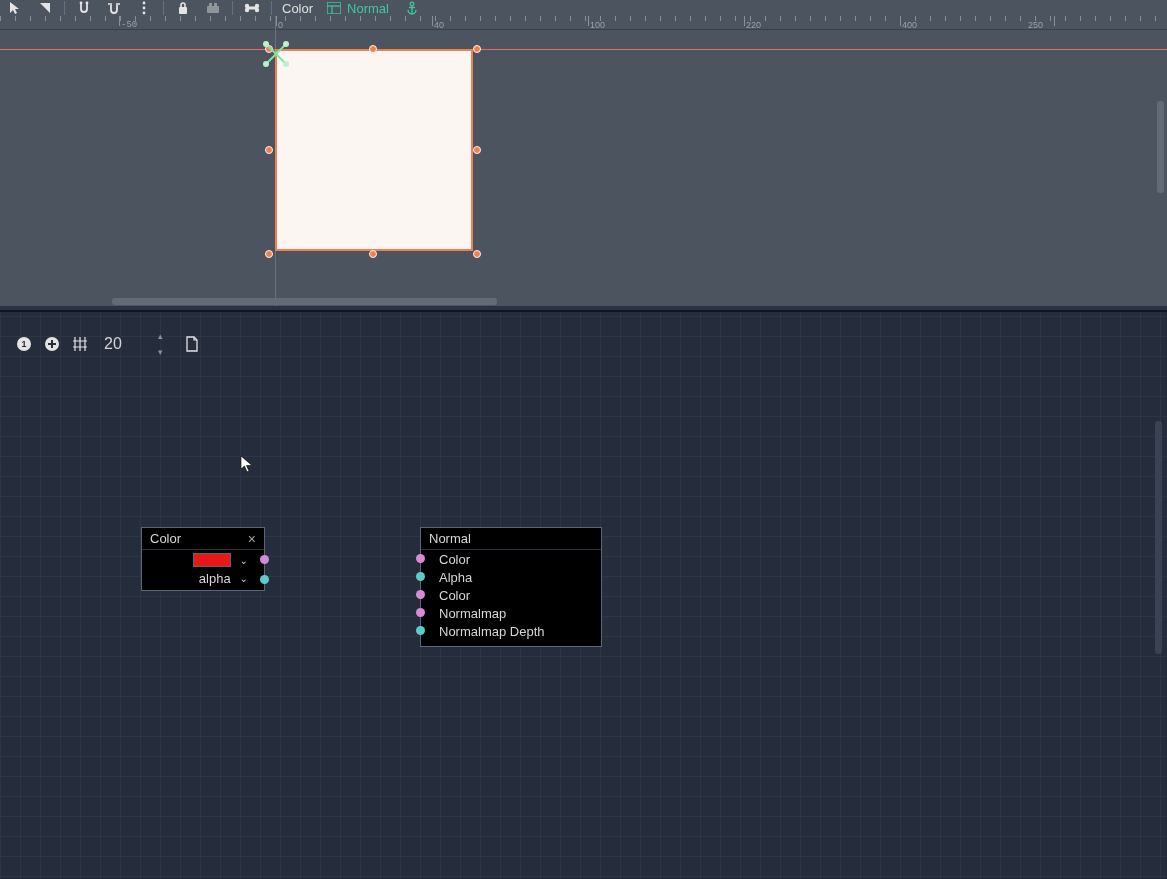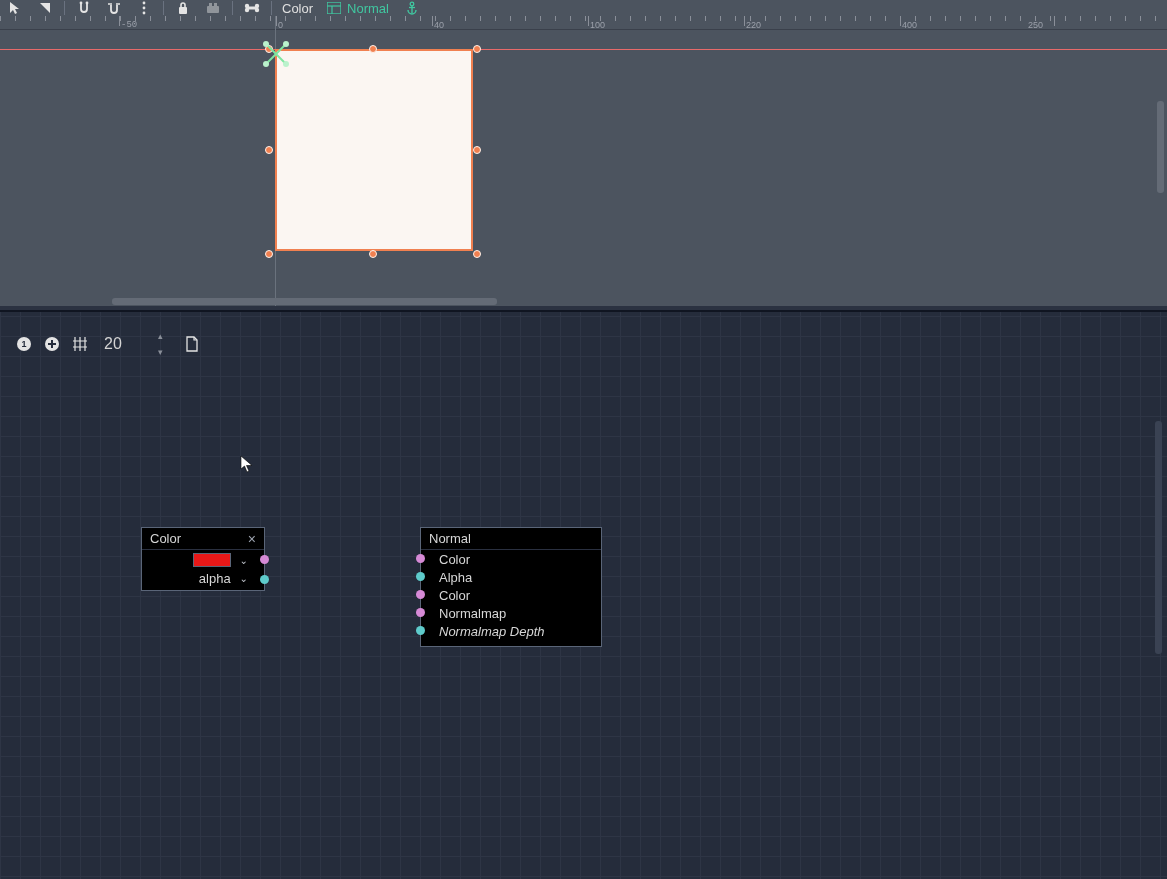--- a/index.html
+++ b/index.html
@@ -427,21 +427,21 @@
           <span style="padding-left: 8px;">Alpha</span>
         </div>
         <div class="output-row" style="position: relative;">
           <span class="port in-offset pink" style="top: 4px;"></span>
           <span style="padding-left: 8px;">Color</span>
         </div>
         <div class="output-row" style="position: relative;">
           <span class="port in-offset pink" style="top: 4px;"></span>
           <span style="padding-left: 8px;">Normalmap</span>
         </div>
-        <div class="output-row" style="position: relative; font-style: italic;">
+        <div class="output-row" style="position: relative;">
           <span class="port in-offset cyan" style="top: 4px;"></span>
           <span style="padding-left: 8px;">Normalmap Depth</span>
         </div>
       </div>
   </div>
 
   <div class="graph-scroll-v"></div>
 </div>
 
 <div class="cursor">

